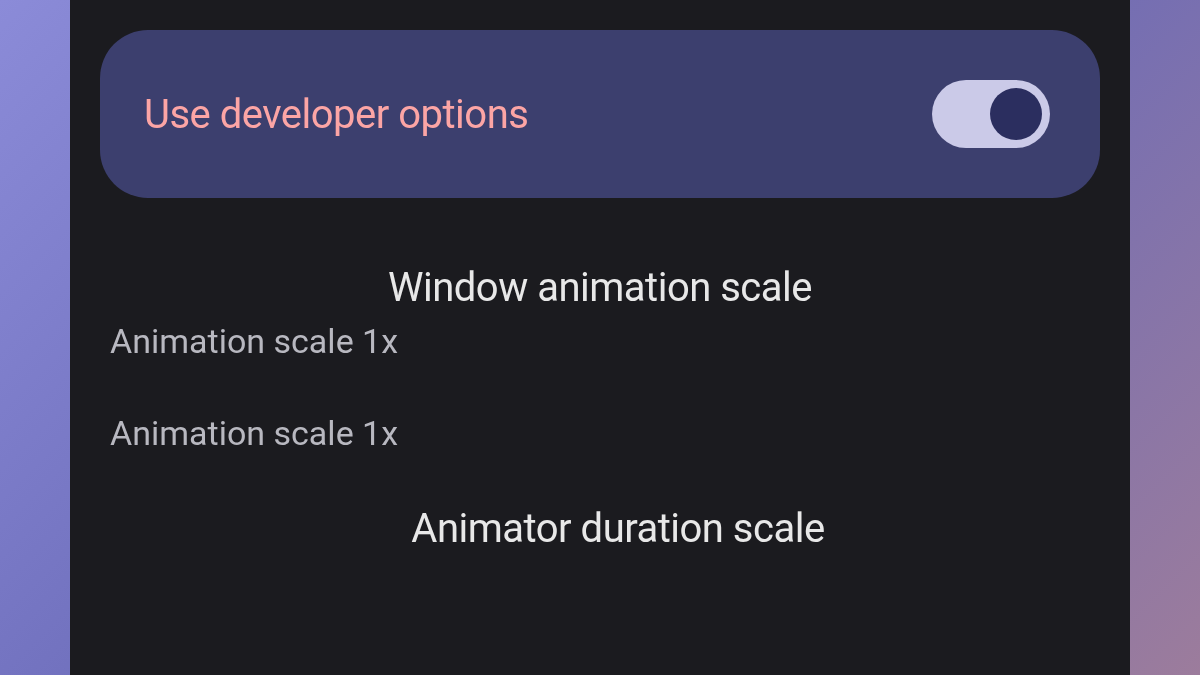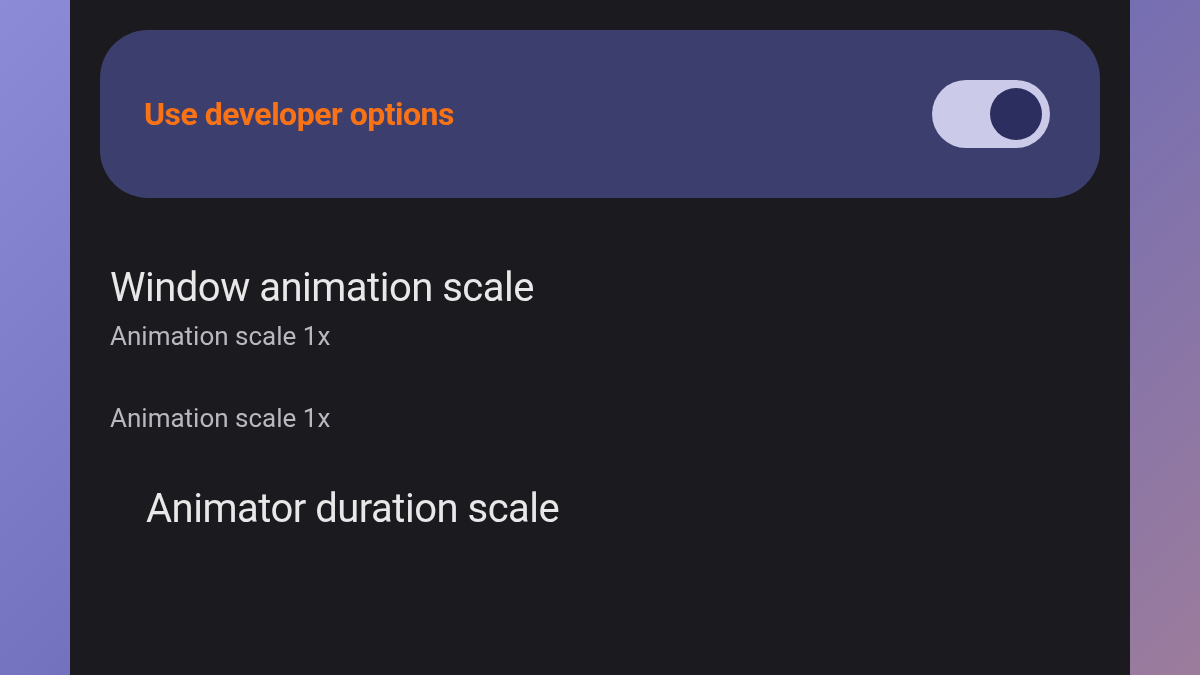--- a/index.html
+++ b/index.html
@@ -30,23 +30,23 @@
       margin: 30px 30px 10px 30px;
       background: #3c3f6e;
       border-radius: 48px;
       padding: 50px 50px 50px 44px;
       display: flex;
       align-items: center;
       justify-content: space-between;
     }
     
     .toggle-label {
-      color: #f97316;
-      font-size: 32px;
-      font-weight: 700;
+      color: #fca5a5;
+      font-size: 40px;
+      font-weight: 400;
       letter-spacing: -0.5px;
     }
     
     .toggle-switch {
       width: 118px;
       height: 68px;
       background: #cbcae8;
       border-radius: 34px;
       position: relative;
       cursor: pointer;
@@ -70,25 +70,26 @@
       padding: 26px 40px;
       cursor: pointer;
     }
     
     .setting-title {
       color: #e8e8e8;
       font-size: 40px;
       font-weight: 400;
       letter-spacing: -0.5px;
       margin-bottom: 10px;
+      text-align: center;
     }
     
     .setting-subtitle {
       color: #b8b8c0;
-      font-size: 26px;
+      font-size: 34px;
       font-weight: 400;
     }
     
     .setting-title.clipped {
       overflow: hidden;
       white-space: nowrap;
     }
   </style>
 </head>
 <body>

